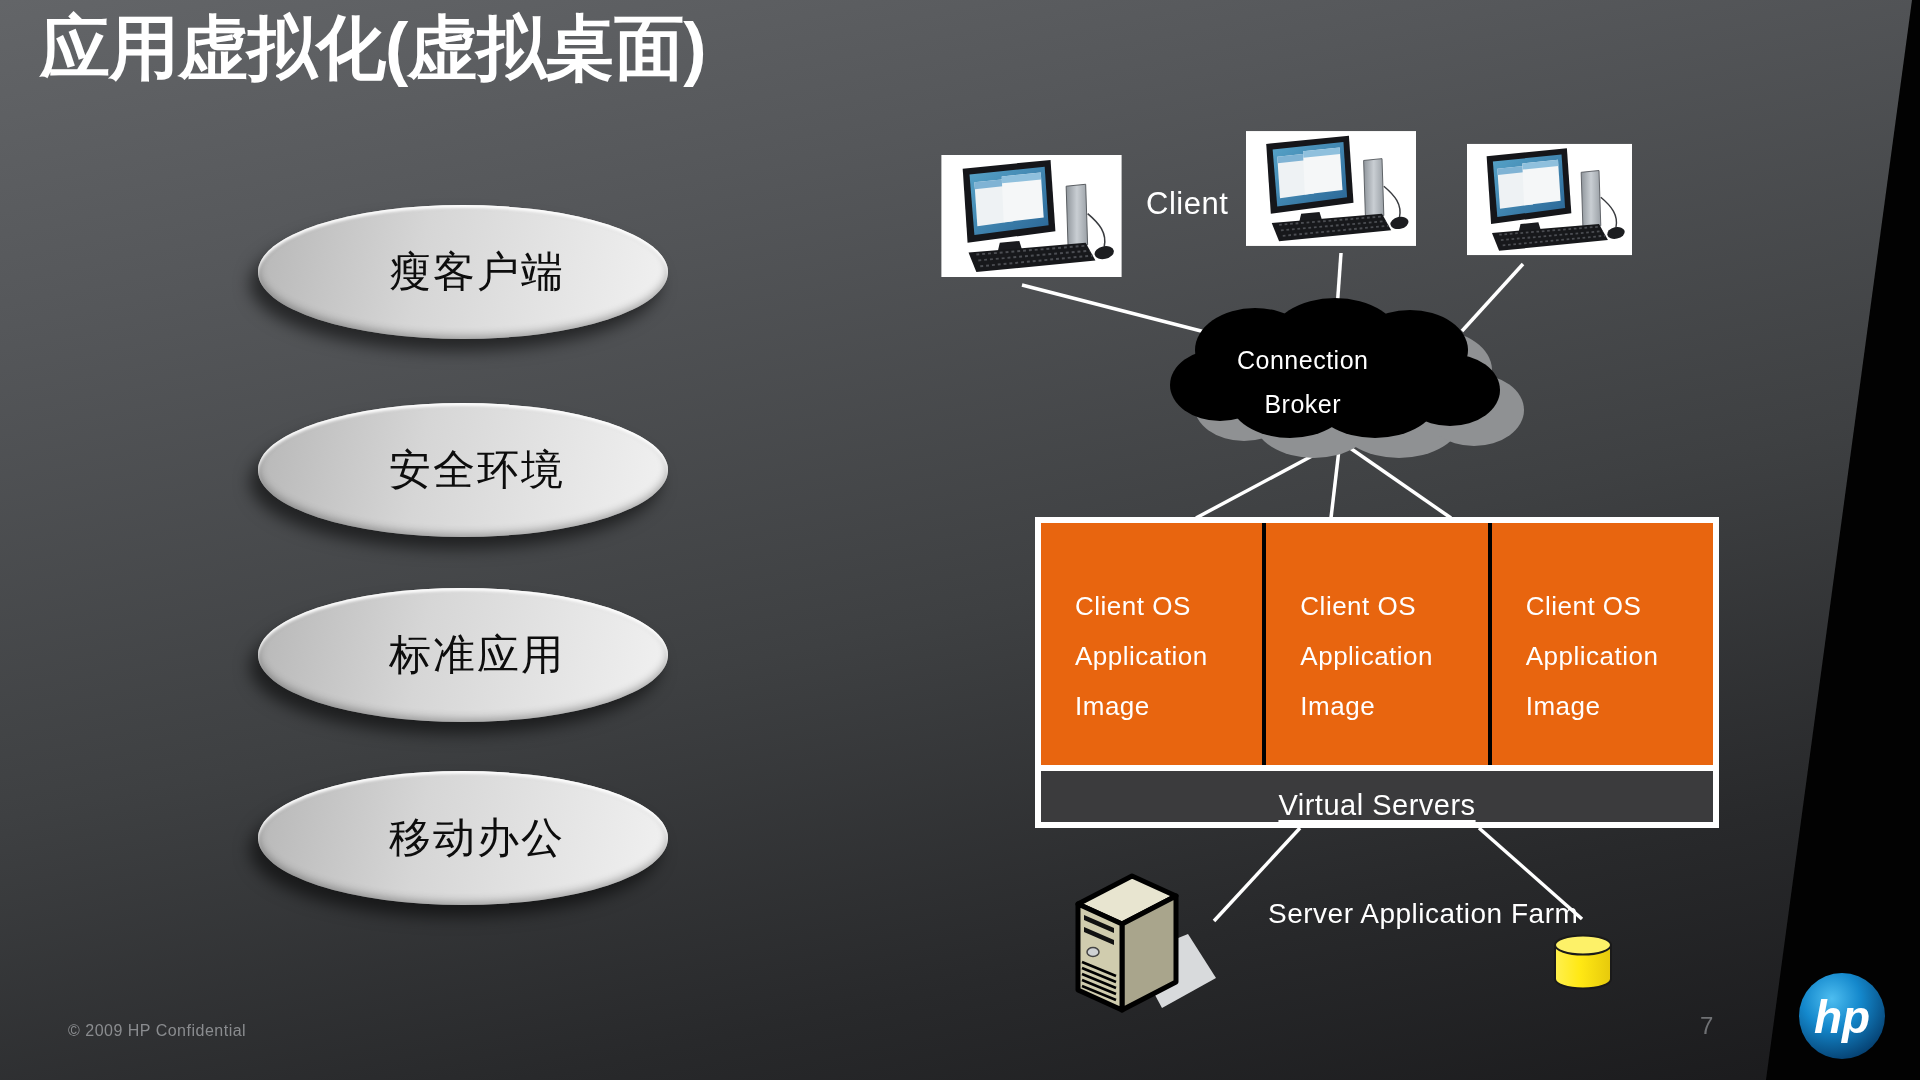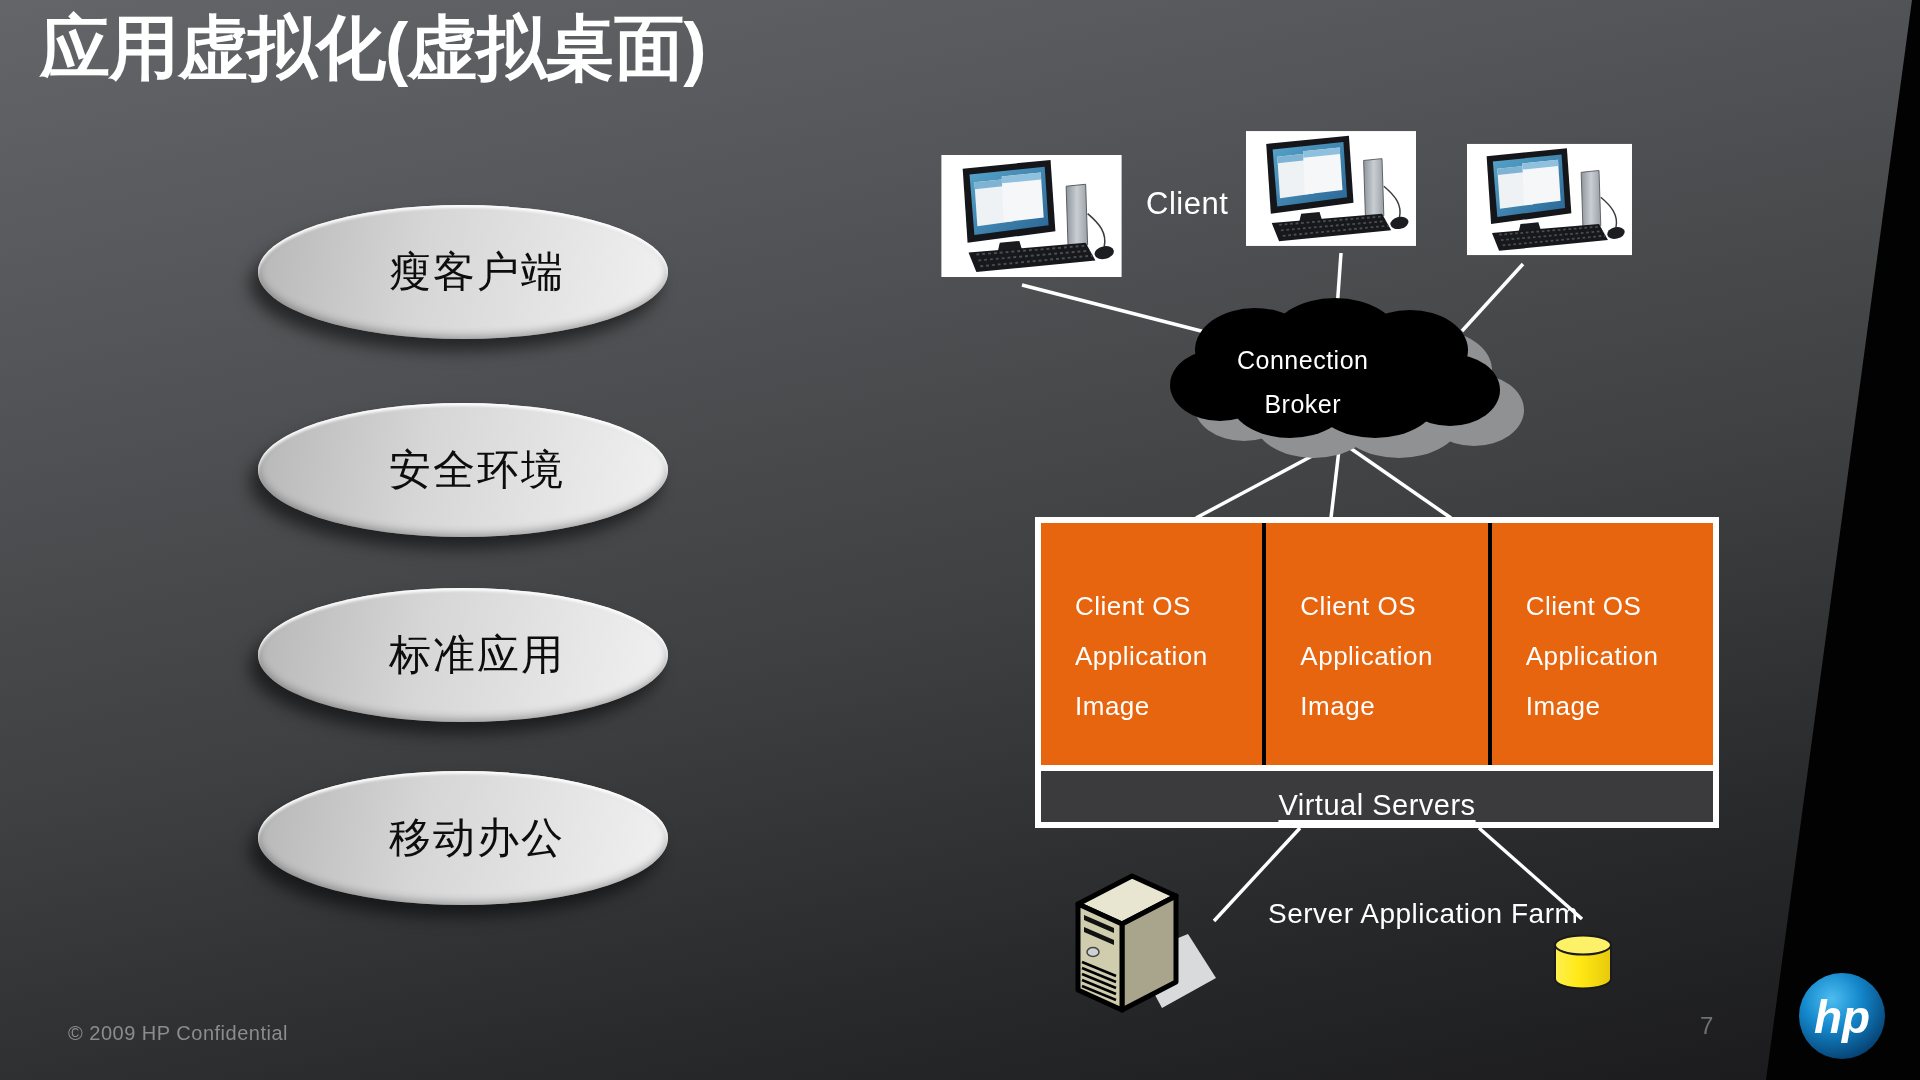--- a/index.html
+++ b/index.html
@@ -64,21 +64,21 @@
   .vs-bar{
     flex:1;background:#3B3B3D;color:#fff;display:flex;align-items:flex-end;justify-content:center;
     font-size:29px;
   }
   .vs-bar .label{text-decoration:underline;text-underline-offset:5px;}
 
   .server-icon{position:absolute;left:1056px;top:858px;z-index:2;}
   .farm-label{position:absolute;left:1268px;top:898px;z-index:3;color:#fff;font-size:28px;white-space:nowrap;}
   .db-icon{position:absolute;left:1552px;top:933px;z-index:2;}
 
-  .copyright{position:absolute;left:68px;top:1022px;color:#8a8c8f;font-size:20px;z-index:3;}
+  .copyright{position:absolute;left:68px;top:1022px;color:#8a8c8f;font-size:16px;z-index:3;}
   .page-num{position:absolute;left:1700px;top:1012px;color:#6f7174;font-size:24px;z-index:3;}
   .hp-logo{position:absolute;left:1797px;top:971px;z-index:3;}
 </style>
 </head>
 <body>
 
 <div class="slide">
 
   <div class="bg-wedge"></div>
 

